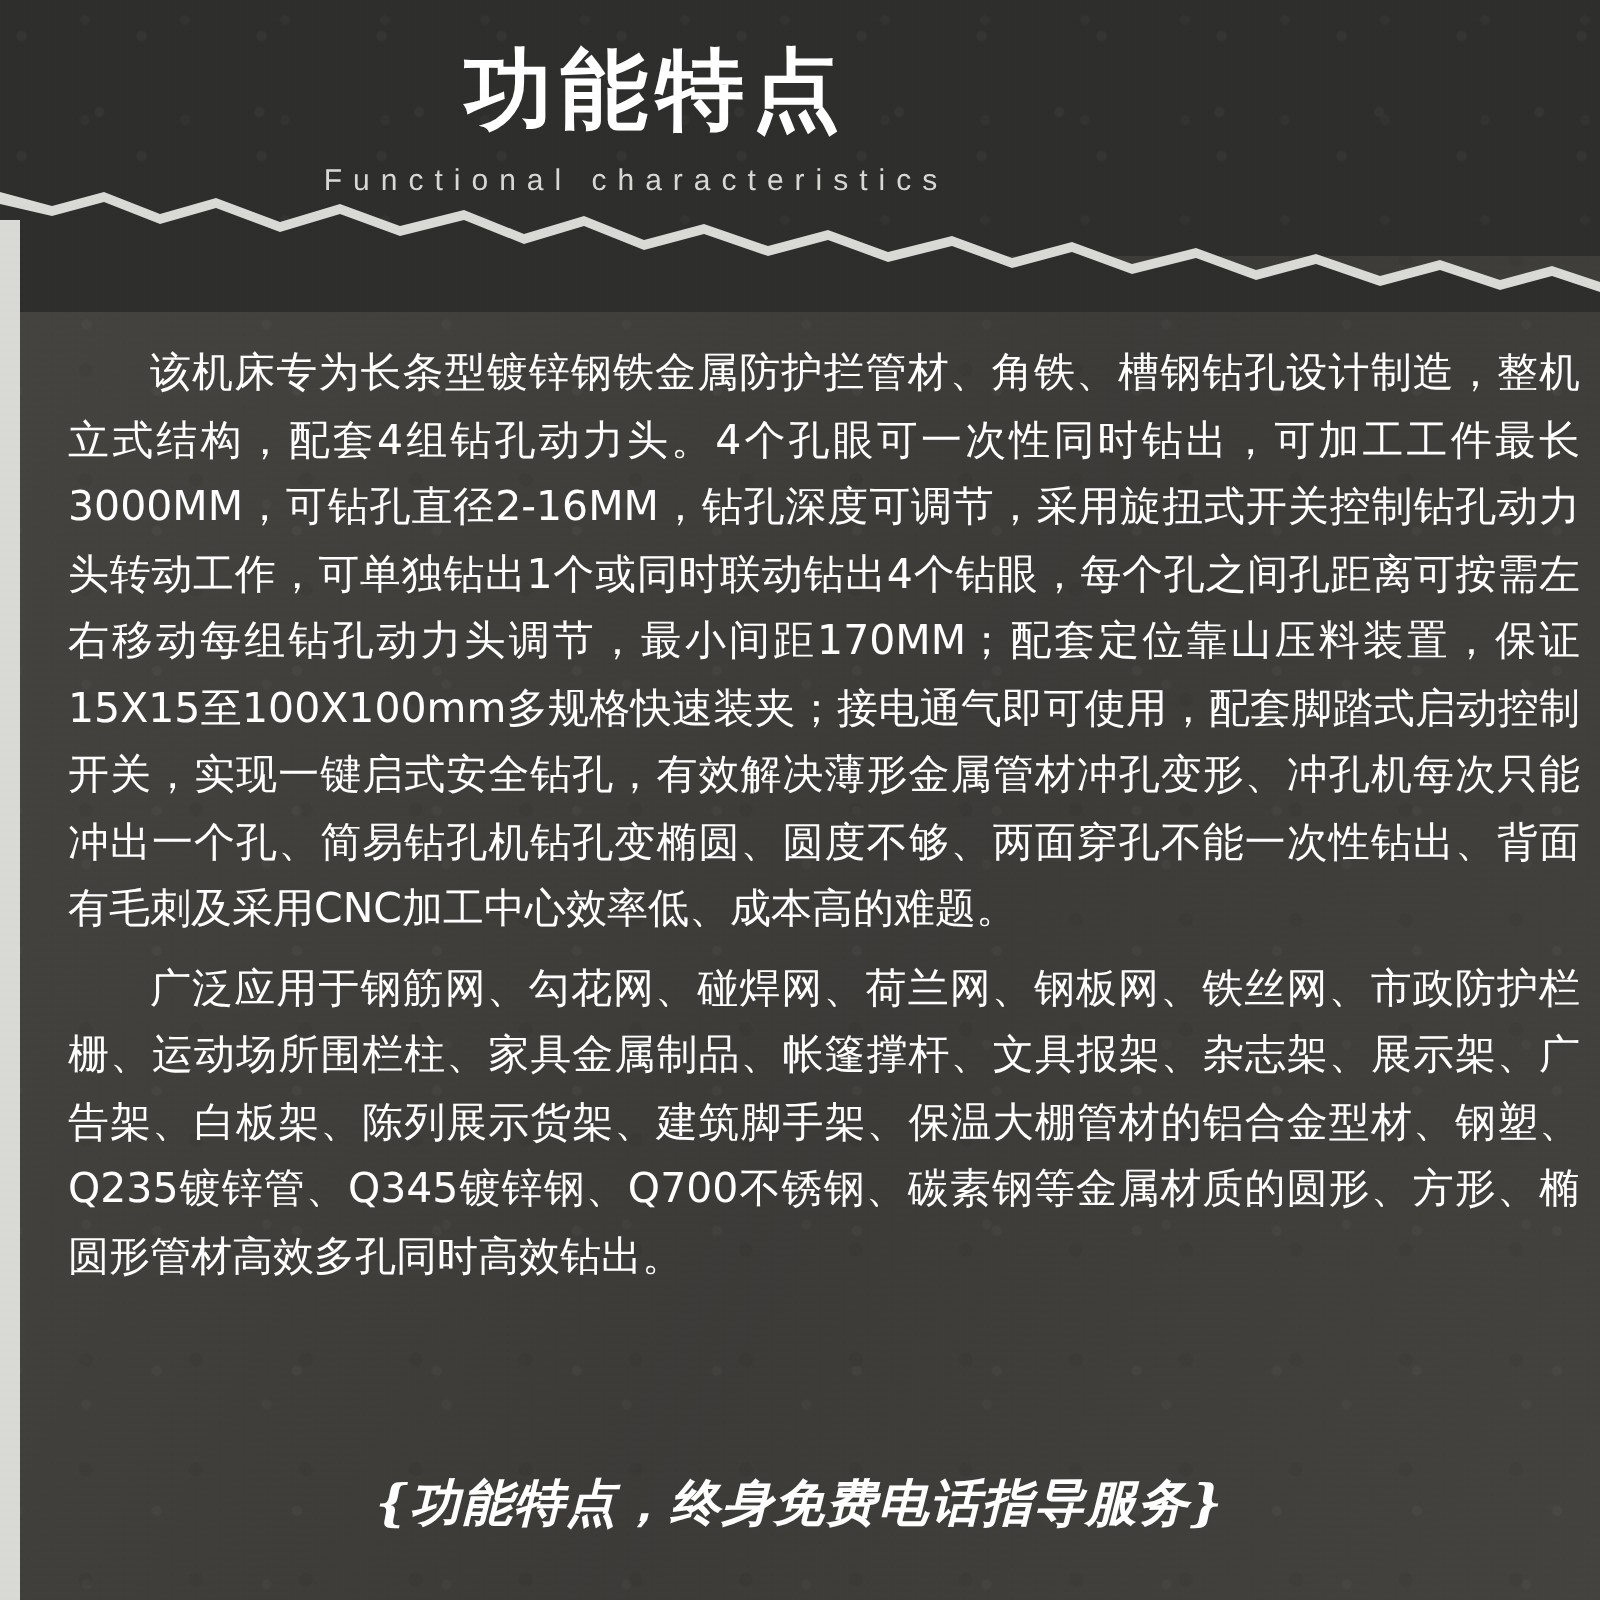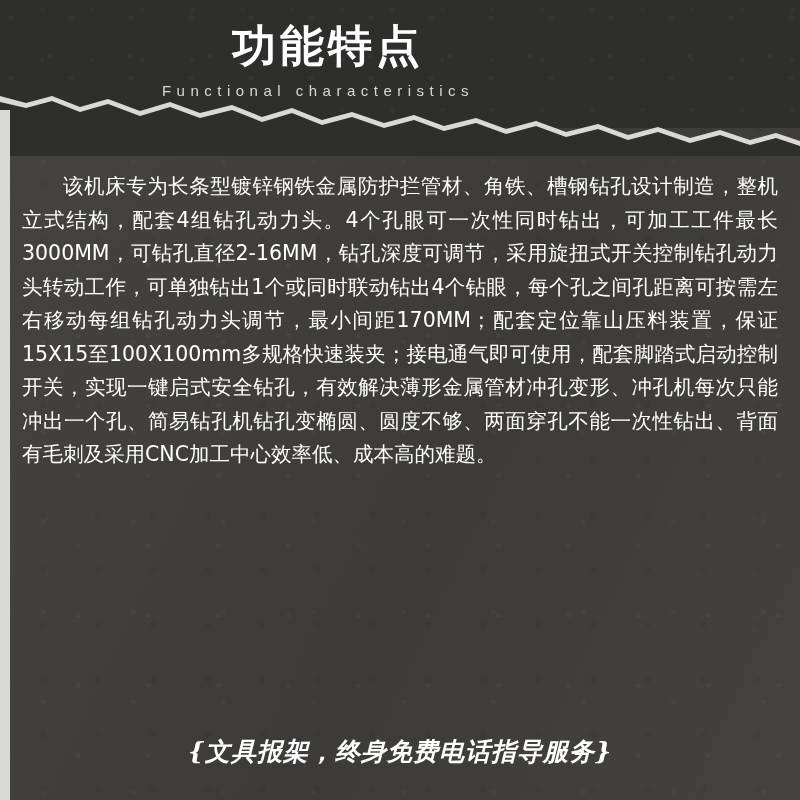--- a/index.html
+++ b/index.html
@@ -100,21 +100,21 @@
     top: 122px;
     color: #f1c40f;
     font-size: 30px;
     font-weight: bold;
     letter-spacing: 2px;
     font-family: "DejaVu Sans", sans-serif;
     z-index: 6;
   }
   .content {
     position: absolute;
-    left: 22px;
+    left: 34px;
     top: 170px;
     width: 756px;
     z-index: 6;
   }
   .para {
     color: #ffffff;
     font-size: 20.5px;
     line-height: 33.5px;
     text-align: justify;
     text-align-last: left;
@@ -162,18 +162,19 @@
   </div>
 
   <svg class="torn" viewBox="0 0 800 60" preserveAspectRatio="none">
     <path d="M0,4 L26,10 L52,3 L80,14 L108,6 L140,18 L170,9 L200,20 L232,12 L262,24 L292,15 L322,27 L352,19 L384,30 L414,22 L444,33 L476,25 L506,36 L536,28 L566,39 L598,31 L628,42 L658,34 L690,45 L720,37 L750,47 L776,40 L800,48 L800,60 L0,60 Z" fill="#2e2e2c"></path>
     <path d="M0,0 L26,7 L52,0 L80,11 L108,3 L140,15 L170,6 L200,17 L232,9 L262,21 L292,12 L322,24 L352,16 L384,27 L414,19 L444,30 L476,22 L506,33 L536,25 L566,36 L598,28 L628,39 L658,31 L690,42 L720,34 L750,44 L776,37 L800,45 L800,50 L776,42 L750,49 L720,39 L690,47 L658,36 L628,44 L598,33 L566,41 L536,30 L506,38 L476,27 L444,35 L414,24 L384,32 L352,21 L322,29 L292,17 L262,26 L232,14 L200,22 L170,11 L140,20 L108,8 L80,16 L52,5 L26,12 L0,6 Z" fill="#d9d9d5"></path>
   </svg>
 
 
   <div class="content">
     <p class="para">该机床专为长条型镀锌钢铁金属防护拦管材、角铁、槽钢钻孔设计制造，整机立式结构，配套4组钻孔动力头。4个孔眼可一次性同时钻出，可加工工件最长3000MM，可钻孔直径2-16MM，钻孔深度可调节，采用旋扭式开关控制钻孔动力头转动工作，可单独钻出1个或同时联动钻出4个钻眼，每个孔之间孔距离可按需左右移动每组钻孔动力头调节，最小间距170MM；配套定位靠山压料装置，保证15X15至100X100mm多规格快速装夹；接电通气即可使用，配套脚踏式启动控制开关，实现一键启式安全钻孔，有效解决薄形金属管材冲孔变形、冲孔机每次只能冲出一个孔、简易钻孔机钻孔变椭圆、圆度不够、两面穿孔不能一次性钻出、背面有毛刺及采用CNC加工中心效率低、成本高的难题。</p>
+    <p class="para">广泛应用于钢筋网、勾花网、碰焊网、荷兰网、钢板网、铁丝网、市政防护栏栅、运动场所围栏柱、家具金属制品、帐篷撑杆、文具报架、杂志架、展示架、广告架、白板架、陈列展示货架、建筑脚手架、保温大棚管材的铝合金型材、钢塑、Q235镀锌管、Q345镀锌钢、Q700不锈钢、碳素钢等金属材质的圆形、方形、椭圆形管材高效多孔同时高效钻出。</p>
   </div>
 
-  <div class="footer-note">{文具报架，终身免费电话指导服务}</div>
+  <div class="footer-note">{功能特点，终身免费电话指导服务}</div>
 
   <div class="grain"></div>
 </div>
 
 </body></html>

